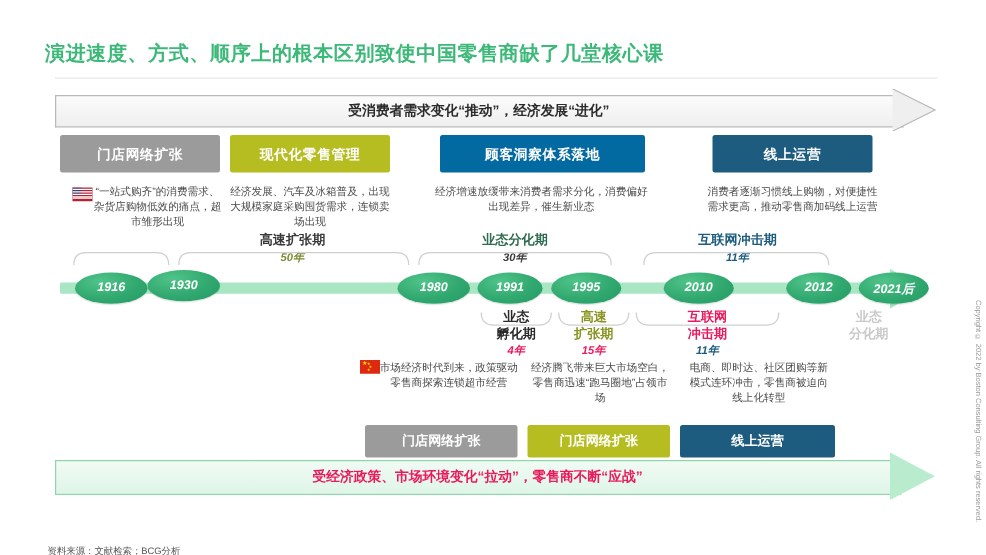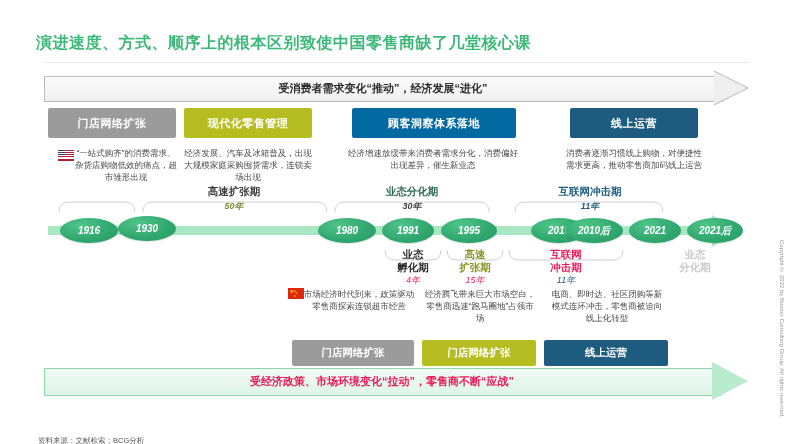--- a/index.html
+++ b/index.html
@@ -93,21 +93,21 @@
     position:absolute;height:25px;border-radius:50%;
     background:radial-gradient(ellipse at 35% 28%, #4fc48a 0%, #31a86f 55%, #239a62 100%);
     display:flex;align-items:center;justify-content:center;
     color:#fff;font-size:10px;font-weight:bold;font-style:italic;
     box-shadow:0 1px 1px rgba(0,0,0,.12);
   }
 
   
   .lera{position:absolute;text-align:center;}
   .lera .l1,.lera .l2{font-size:10.5px;font-weight:bold;line-height:12.5px;white-space:nowrap;}
-  .lera .yrs{font-size:9px;font-weight:normal;font-style:italic;margin-top:1px;}
+  .lera .yrs{font-size:9px;font-weight:bold;font-style:italic;margin-top:1px;}
 
   
   .bbox{
     position:absolute;height:26px;border-radius:2px;
     display:flex;align-items:center;justify-content:center;
     color:#fff;font-size:10.5px;font-weight:bold;
   }
   .bbox.gray{background:#9b9b9b;}
   .bbox.olive{background:#b5bd21;}
   .bbox.blue{background:#1d5c7f;}
@@ -239,25 +239,22 @@
     </div>
   <div class="node" style="left:382px;top:218px;width:52px;">
       <span>1991</span>
     </div>
   <div class="node" style="left:441px;top:218px;width:56px;">
       <span>1995</span>
     </div>
   <div class="node" style="left:531px;top:218px;width:56px;justify-content:center;">
       <span>2010</span>
     </div>
-  <div class="node" style="left:565px;top:218px;width:58px;">
-      <span>2010后</span>
-    </div>
   <div class="node" style="left:629px;top:218px;width:52px;">
-      <span>2021</span>
+      <span>2012</span>
     </div>
   <div class="node" style="left:687px;top:218px;width:56px;">
       <span>2021后</span>
     </div>
 
   <div class="bracket" style="left:384px;top:249px;">
     <svg width="58" height="14" viewBox="0 0 58 14">
         <path d="M1 1 Q1 11 11 11 L47 11 Q57 11 57 1" fill="none" stroke="#cfcfcf" stroke-width="1"></path>
       </svg>
   </div>

